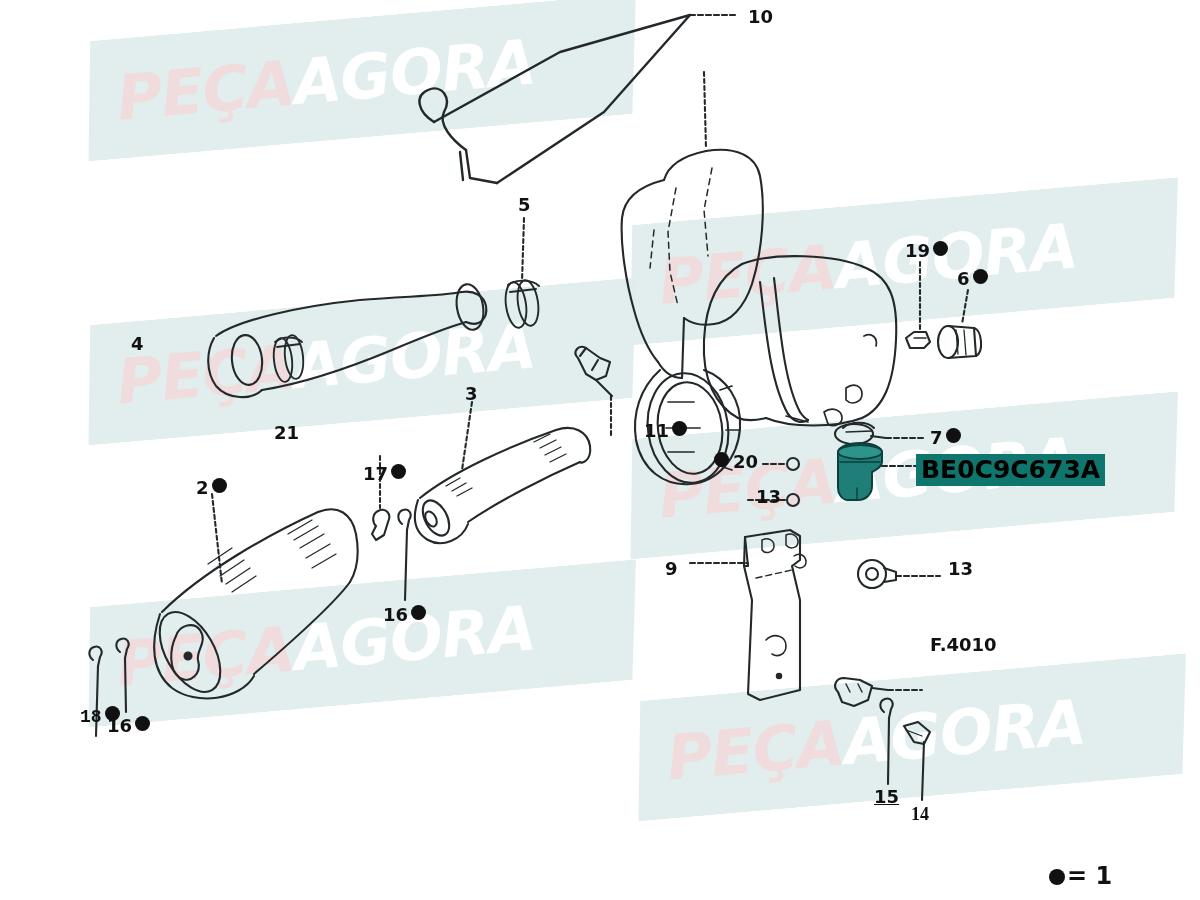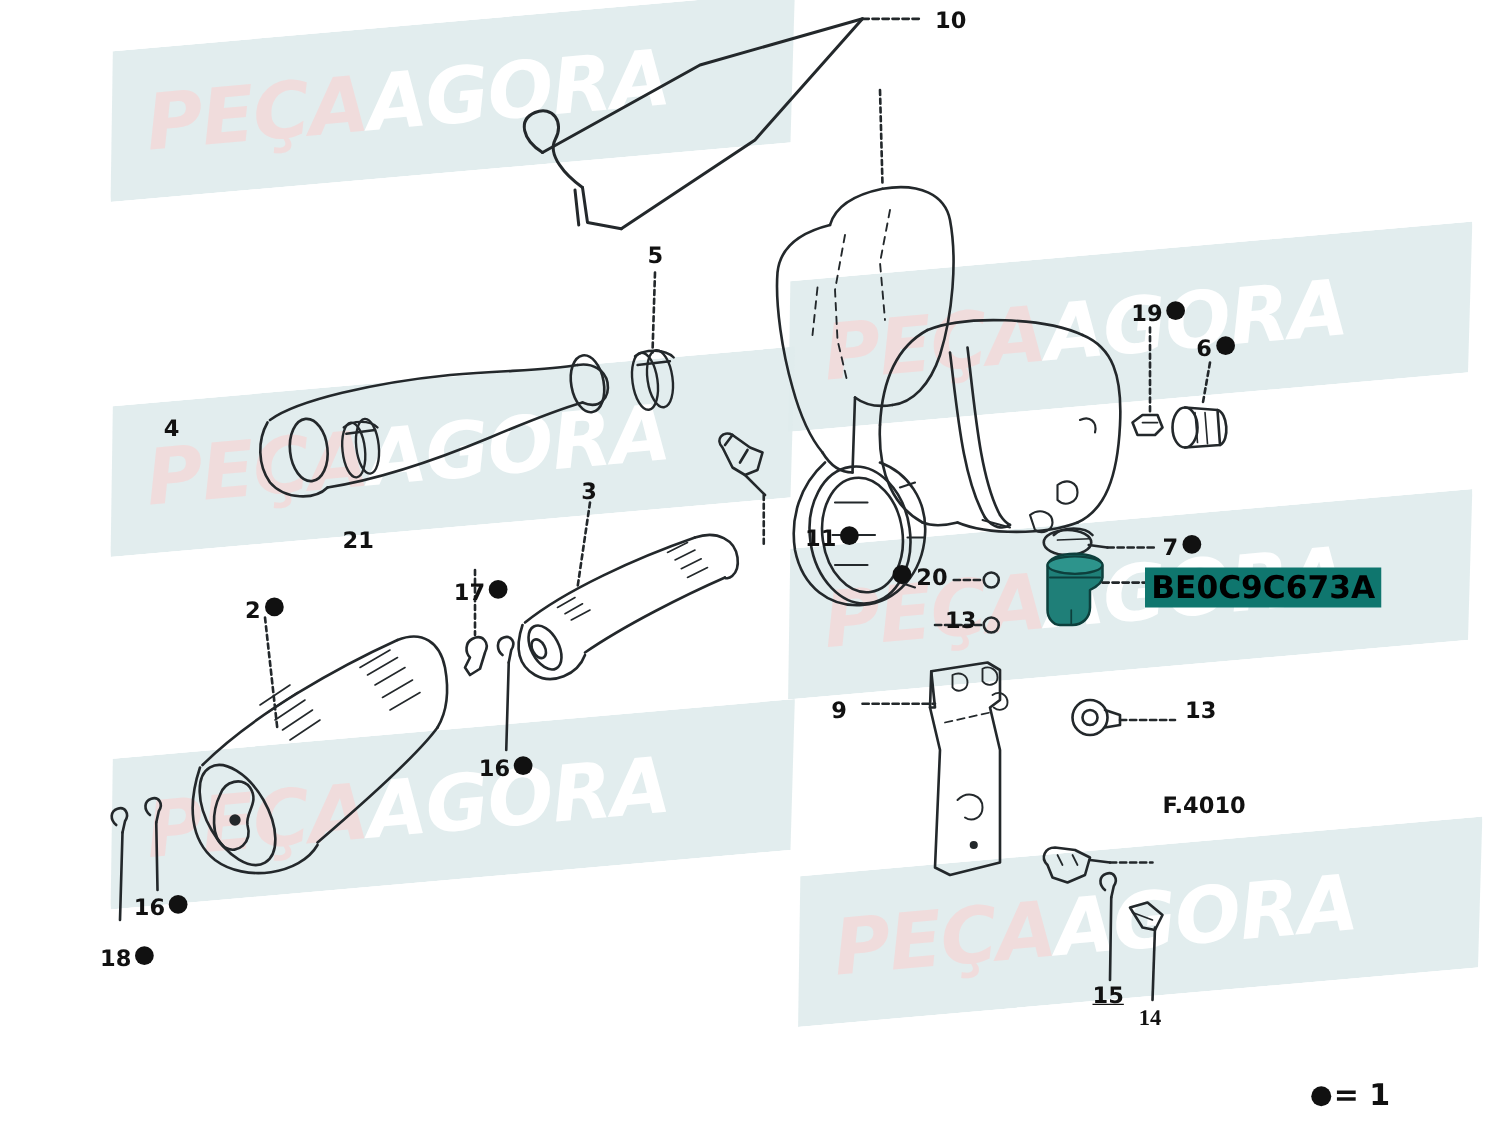--- a/index.html
+++ b/index.html
@@ -393,21 +393,21 @@
     <div class="lbl" style="left:383px; top:605px;"><span>16</span><span class="dot"></span></div>
 
     <div class="lbl" style="left:665px; top:560px;"><span>9</span></div>
 
     <div class="lbl" style="left:948px; top:560px;"><span>13</span></div>
 
     <div class="lbl" style="left:930px; top:636px;"><span>F.4010</span></div>
 
     <div class="lbl" style="left:107px; top:716px;"><span>16</span><span class="dot"></span></div>
 
-    <div class="lbl" style="left:80px; top:757px;"><span>18</span><span class="dot"></span></div>
+    <div class="lbl" style="left:80px; top:706px;font-family:Liberation Mono, monospace;"><span>18</span><span class="dot"></span></div>
 
     <div class="lbl" style="left:874px; top:788px;text-decoration:underline;"><span>15</span></div>
 
     <div class="lbl" style="left:911px; top:805px;font-family:Liberation Serif, serif;"><span>14</span></div>
 
     <div class="hl" style="left:916px; top:454px;">BE0C9C673A</div>
 
     <div class="legend" style="left:1049px; top:862px;"><span class="dot"></span><span>= 1</span></div>
 
   </div>

